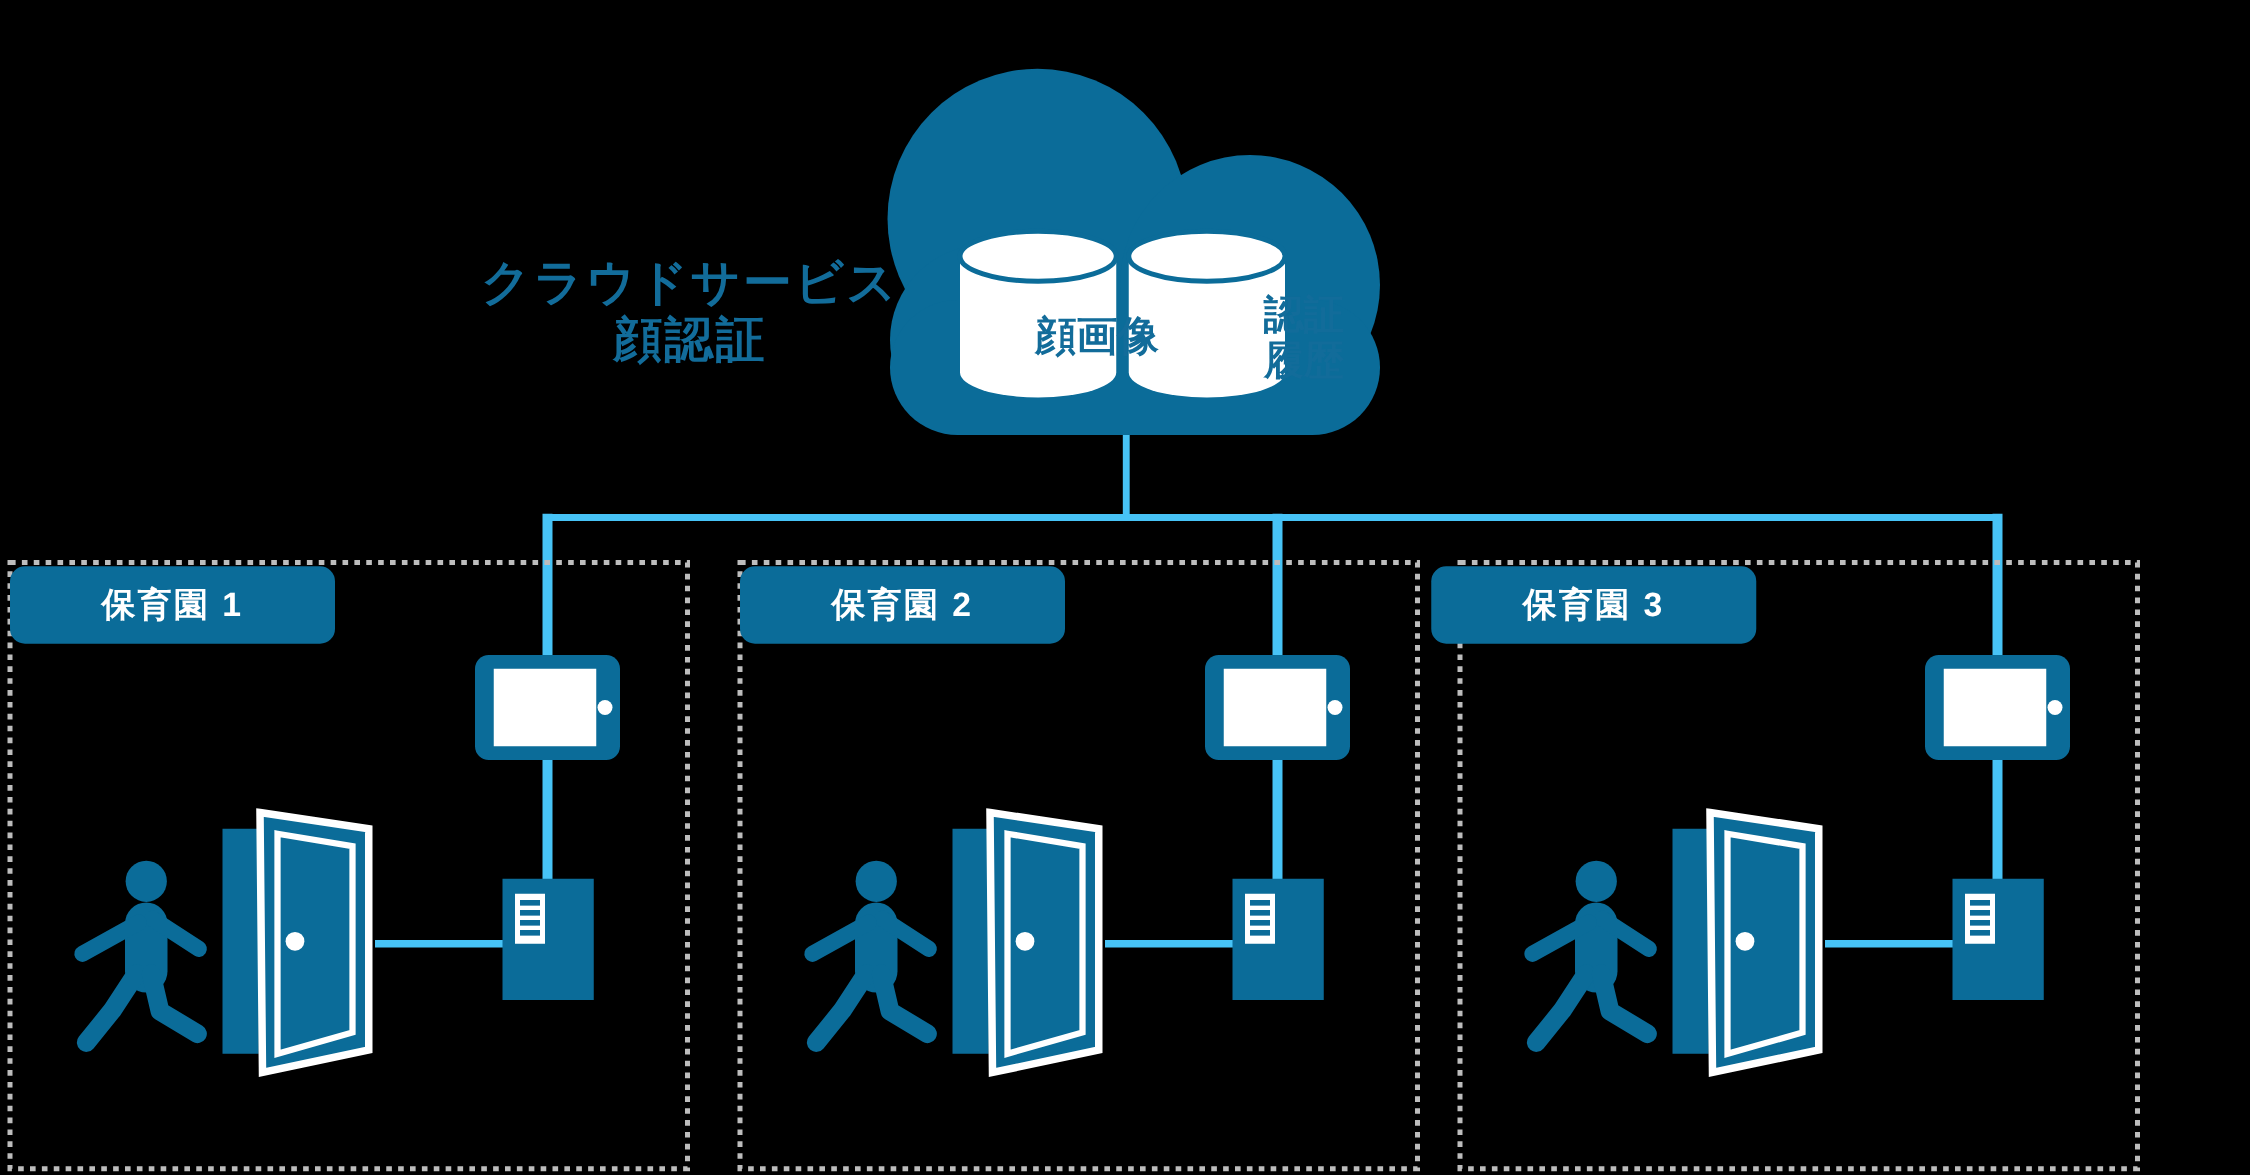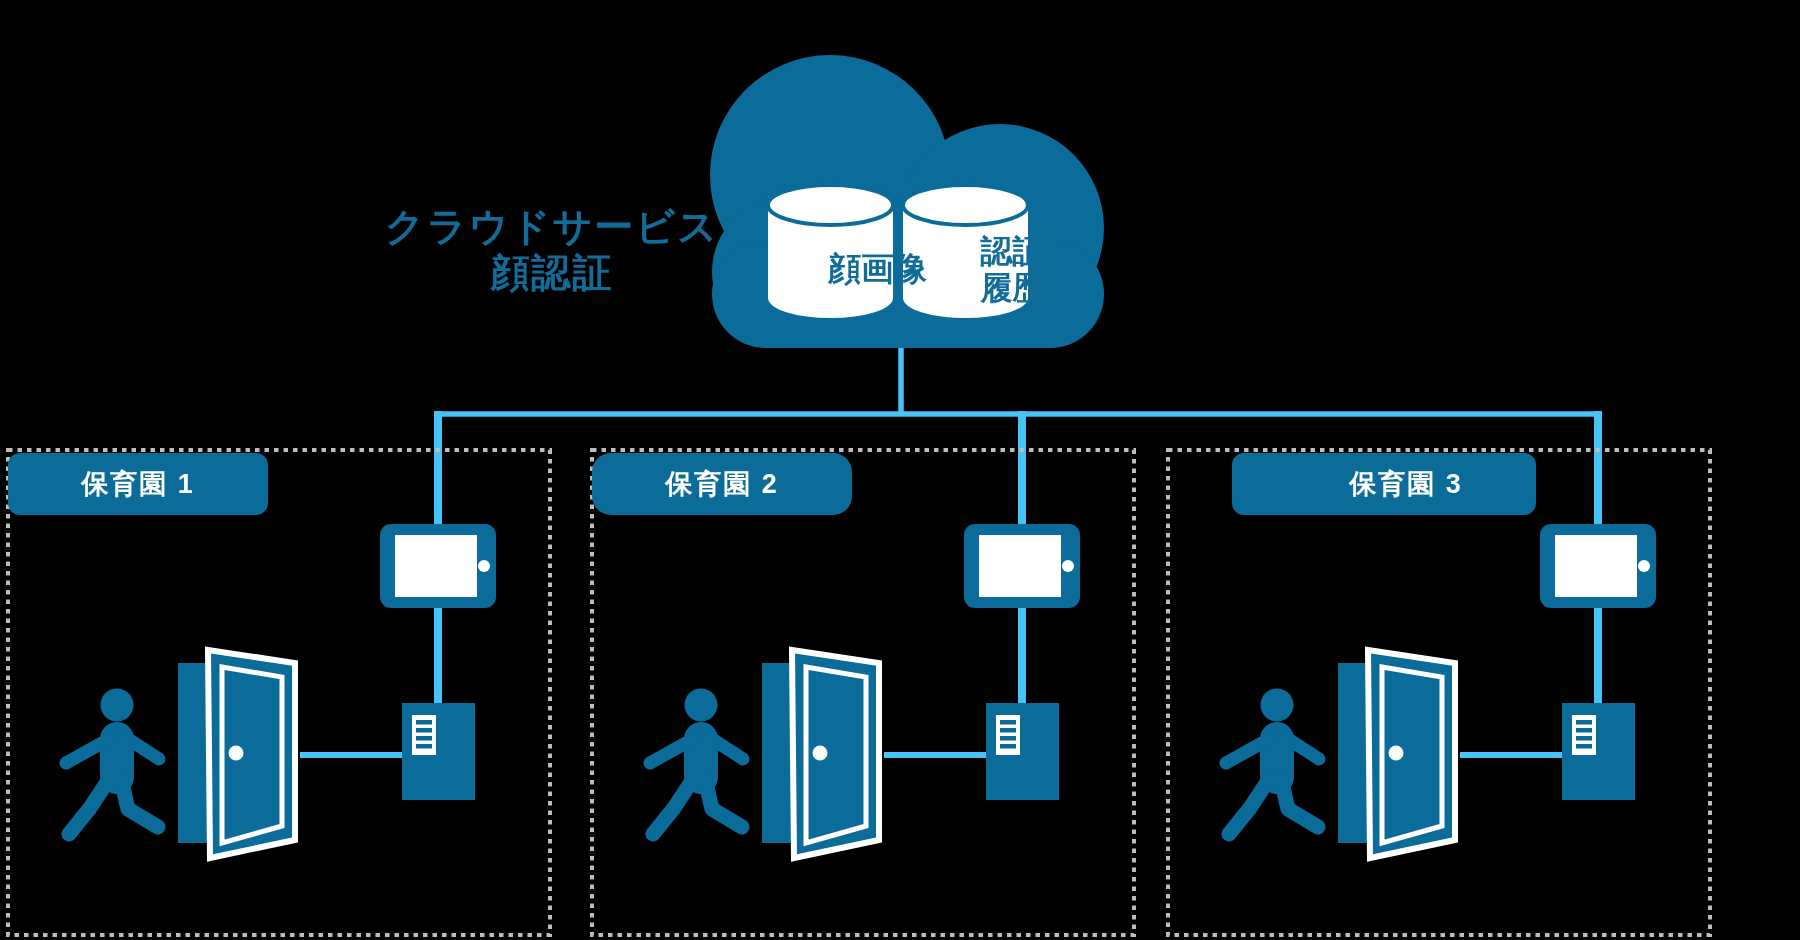--- a/index.html
+++ b/index.html
@@ -35,28 +35,28 @@
   .cloud-title{
     position:absolute;left:352px;top:204px;width:400px;
     text-align:center;color:var(--text-blue);
     font-size:39px;font-weight:bold;line-height:46px;letter-spacing:2px;
   }
   .db-label{
     position:absolute;width:125px;text-align:center;
     color:var(--text-blue);font-weight:600;padding-left:47px;
   }
   .db-label.one-line{left:768px;top:250px;font-size:33px;line-height:38px;}
-  .db-label.two-line{left:903px;top:233px;font-size:32px;line-height:37px;}
+  .db-label.two-line{left:903px;top:233px;font-size:32px;line-height:37px;text-align:right;}
   .site-pill{
     position:absolute;top:453px;width:260px;height:62px;
     background:var(--primary-blue);border-radius:12px;
     display:flex;align-items:center;justify-content:center;
     color:#fff;font-size:27px;font-weight:bold;letter-spacing:2px;
   }
-  .pill-1{left:8px;} .pill-2{left:592px;border-radius:19px;} .pill-3{left:1232px;padding-left:44px;}
+  .pill-1{left:8px;} .pill-2{left:592px;} .pill-3{left:1145px;}
 </style>
 </head>
 <body>
 
 <div class="stage">
 
   <svg width="1800" height="940" viewBox="0 0 1800 940">
     <defs>
 
       <g id="cylinder">

